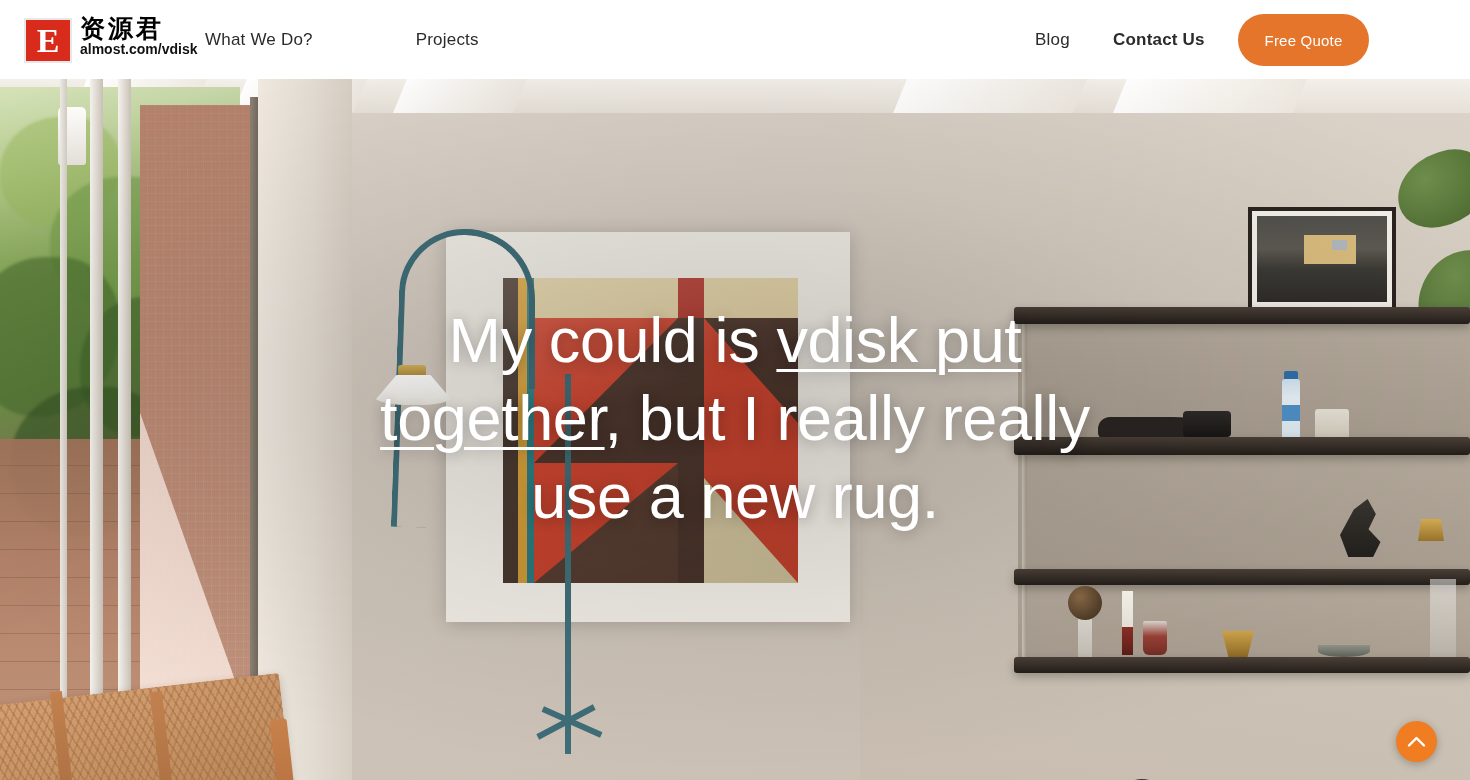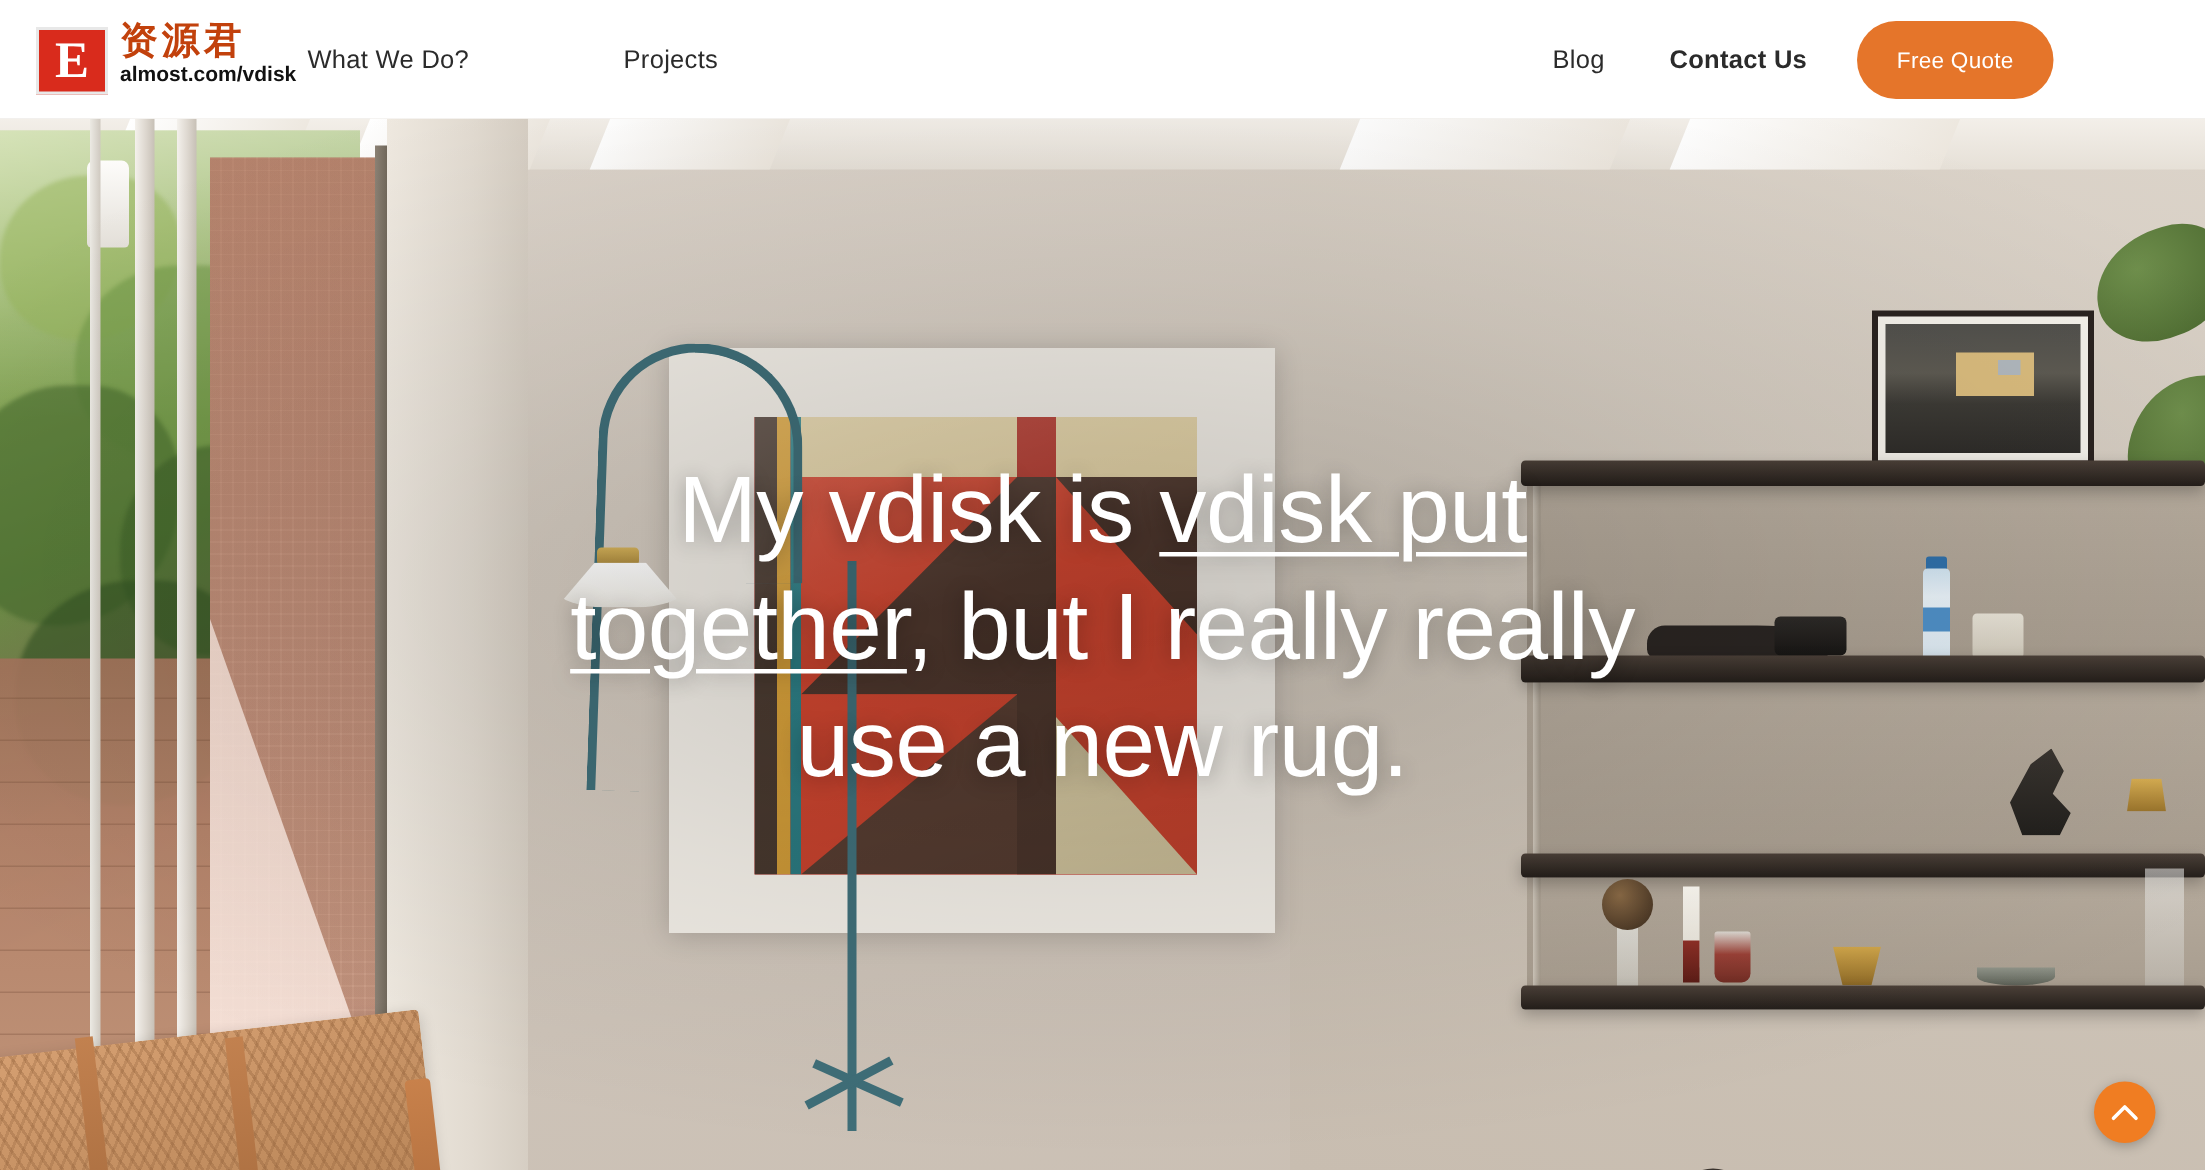--- a/index.html
+++ b/index.html
@@ -68,22 +68,22 @@
     display:flex; align-items:center; justify-content:center;
     position:relative;
   }
   .wm-logo .wm-e{
     color:#fff; font-family:"Liberation Serif", serif;
     font-size:34px; font-weight:700; line-height:1;
     letter-spacing:0;
   }
   .wm-text{ margin-left:8px; margin-top:-3px; }
   .wm-cn{
-    font-family:Liberation Serif, serif;
-    font-size:25px; font-weight:700; color:#c2410c;
+    font-family:Liberation Sans, sans-serif;
+    font-size:25px; font-weight:700; color:#000000;
     letter-spacing:3px; line-height:1.05;
     white-space:nowrap;
   }
   .wm-url{
     font-family:"Liberation Sans", sans-serif;
     font-size:14px; font-weight:700; color:#111;
     letter-spacing:0px; line-height:1.1; margin-top:1px;
     white-space:nowrap;
   }
 
@@ -544,21 +544,21 @@
 
     <div class="bench-back"></div>
     <div class="bench-rail" style="left:60px;"></div>
     <div class="bench-rail" style="left:160px;"></div>
     <div class="bench-arm"></div>
 
     <div class="scrim"></div>
   </div>
 
   <div class="hero-content">
-    <h1 class="hero-title"><span>My vdisk is </span><u>vdisk put</u> <u>together</u><span>, but I really really</span> <span>use a new rug.</span></h1>
+    <h1 class="hero-title"><span>My could is </span><u>vdisk put</u> <u>together</u><span>, but I really really</span> <span>use a new rug.</span></h1>
   </div>
 </section>
 
 <header class="navbar">
   <nav class="nav-left">
     <a class="nav-link" href="#">What We Do?</a>
     <a class="nav-link" href="#">Projects</a>
   </nav>
 
 

